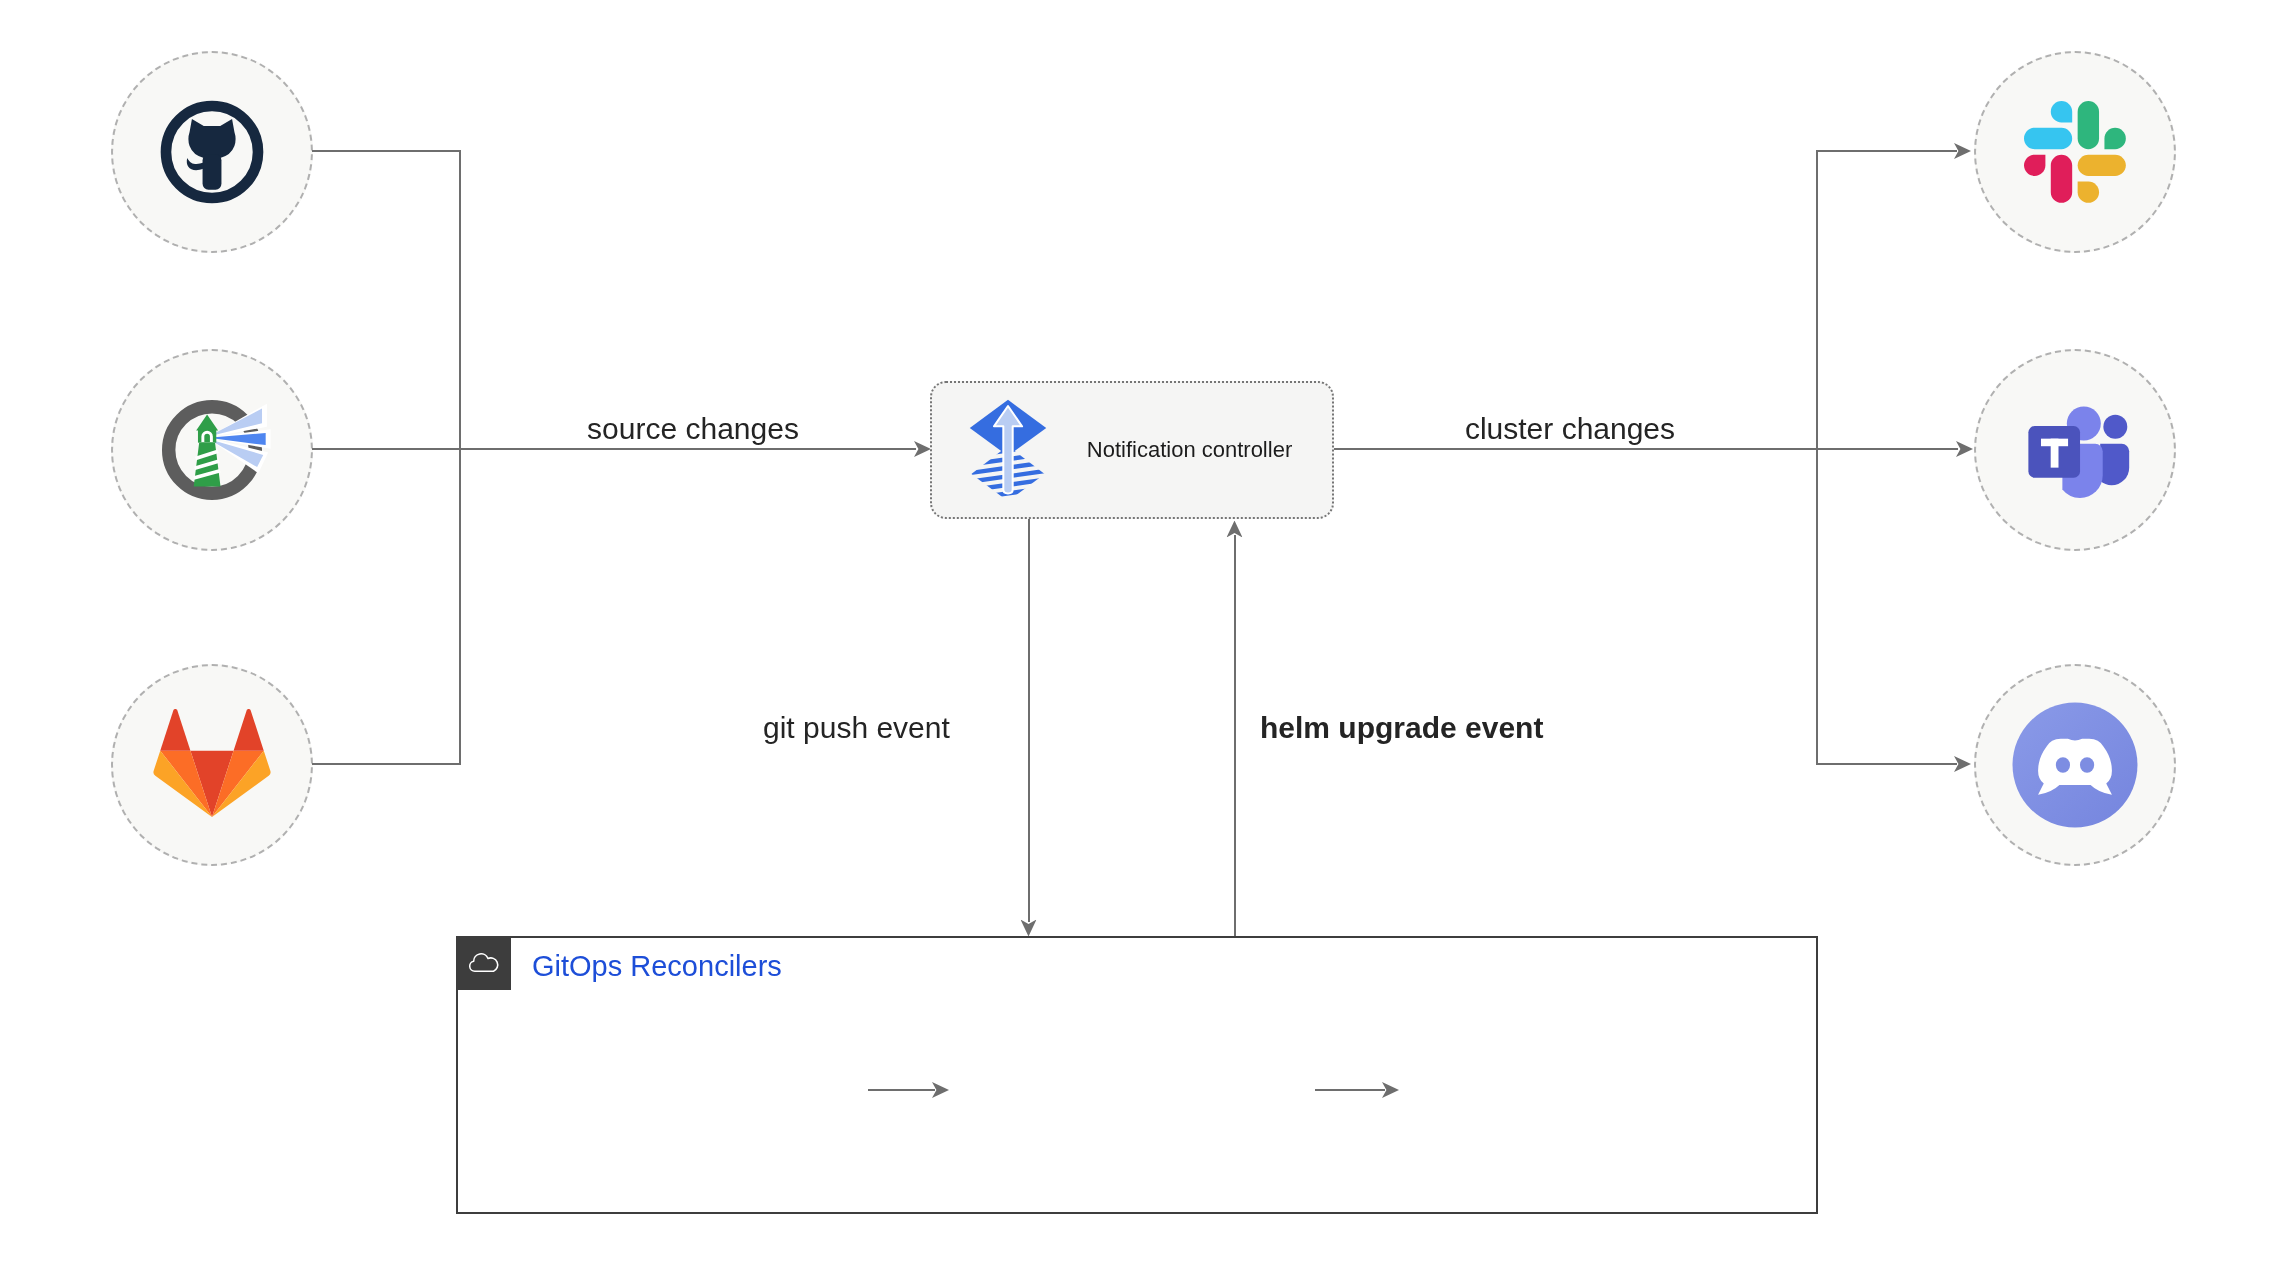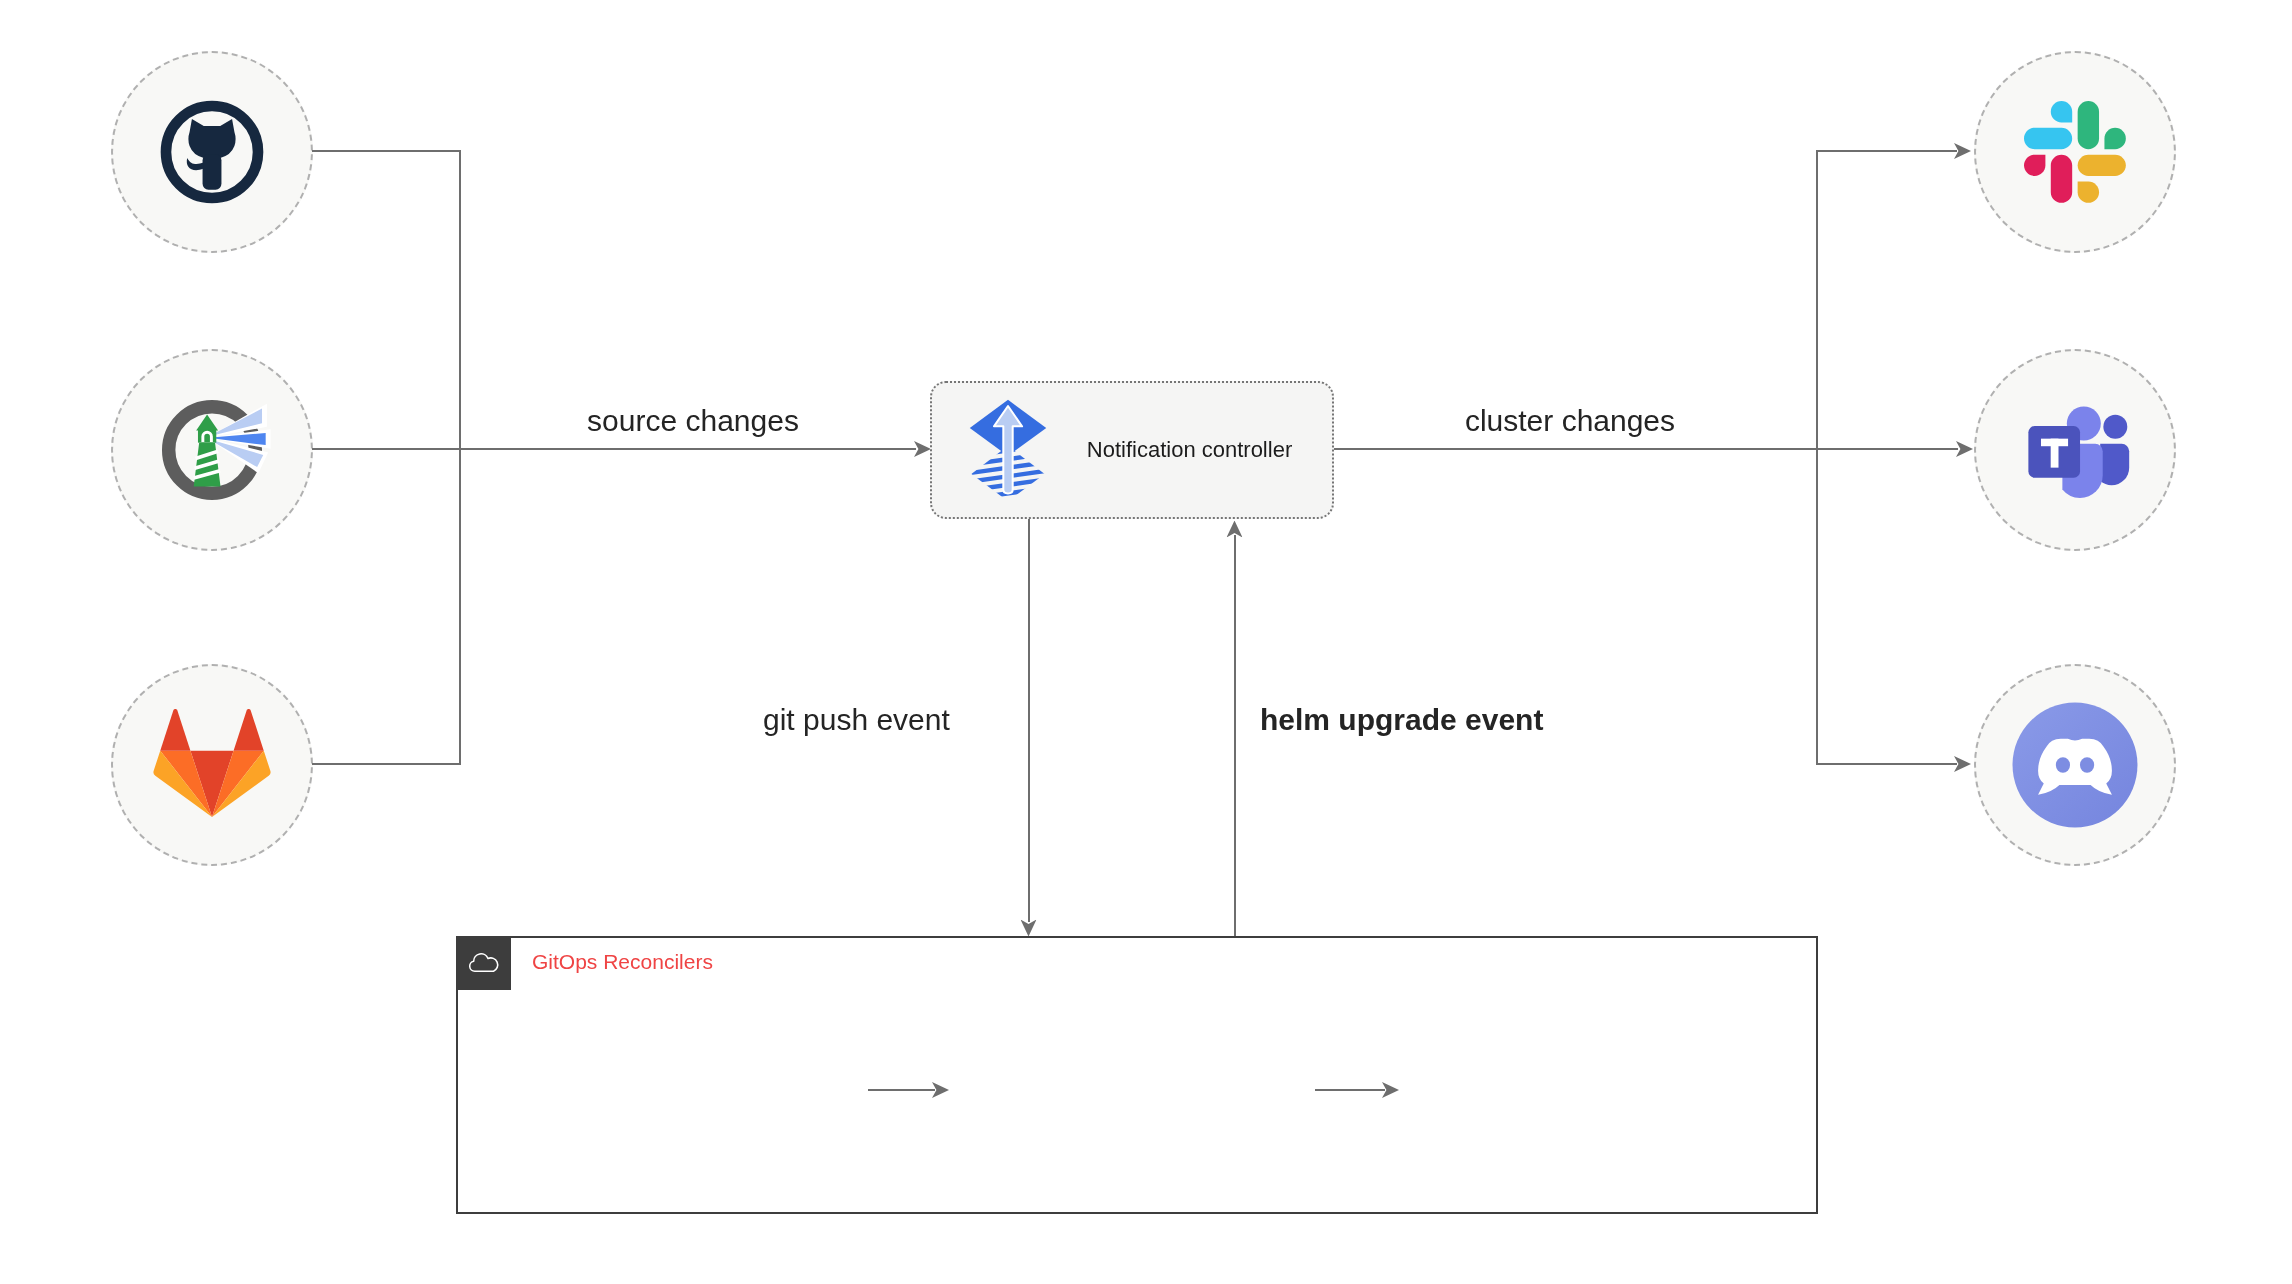--- a/index.html
+++ b/index.html
@@ -23,32 +23,32 @@
   }
   .node-small .label { font-size:29px; }
   
   .group {
     position:absolute; border:2px solid #3d3d3d; background:transparent; box-sizing:border-box;
   }
   .group-badge {
     position:absolute; width:55px; height:54px; background:#3d3d3d;
     display:flex; align-items:center; justify-content:center;
   }
-  .group-label { position:absolute; font-size:21px; color:#ef4444; white-space:nowrap; }
+  .group-label { position:absolute; font-size:29px; color:#1d4ed8; white-space:nowrap; }
   
   .line { position:absolute; background:#6e6e6e; }
   
   .ah {
     position:absolute; width:17px; height:16px; background:#6e6e6e;
     clip-path: polygon(0 0, 100% 50%, 0 100%, 26% 50%);
   }
   .ah-down { transform: rotate(90deg); }
   .ah-up   { transform: rotate(-90deg); }
   
-  .edge-label { position:absolute; font-size:30px; color:#242424; }
+  .edge-label { position:absolute; font-size:30px; color:#242424;margin-top:8px; }
   .ta-c { text-align:center; } .ta-r { text-align:left; } .ta-l { text-align:left;font-weight:bold; }
   .hidden-defs { position:absolute; width:0; height:0; overflow:hidden; }
 </style>
 </head>
 <body>
 
 <div class="canvas">
 
   <svg class="hidden-defs" aria-hidden="true">
     <defs>

